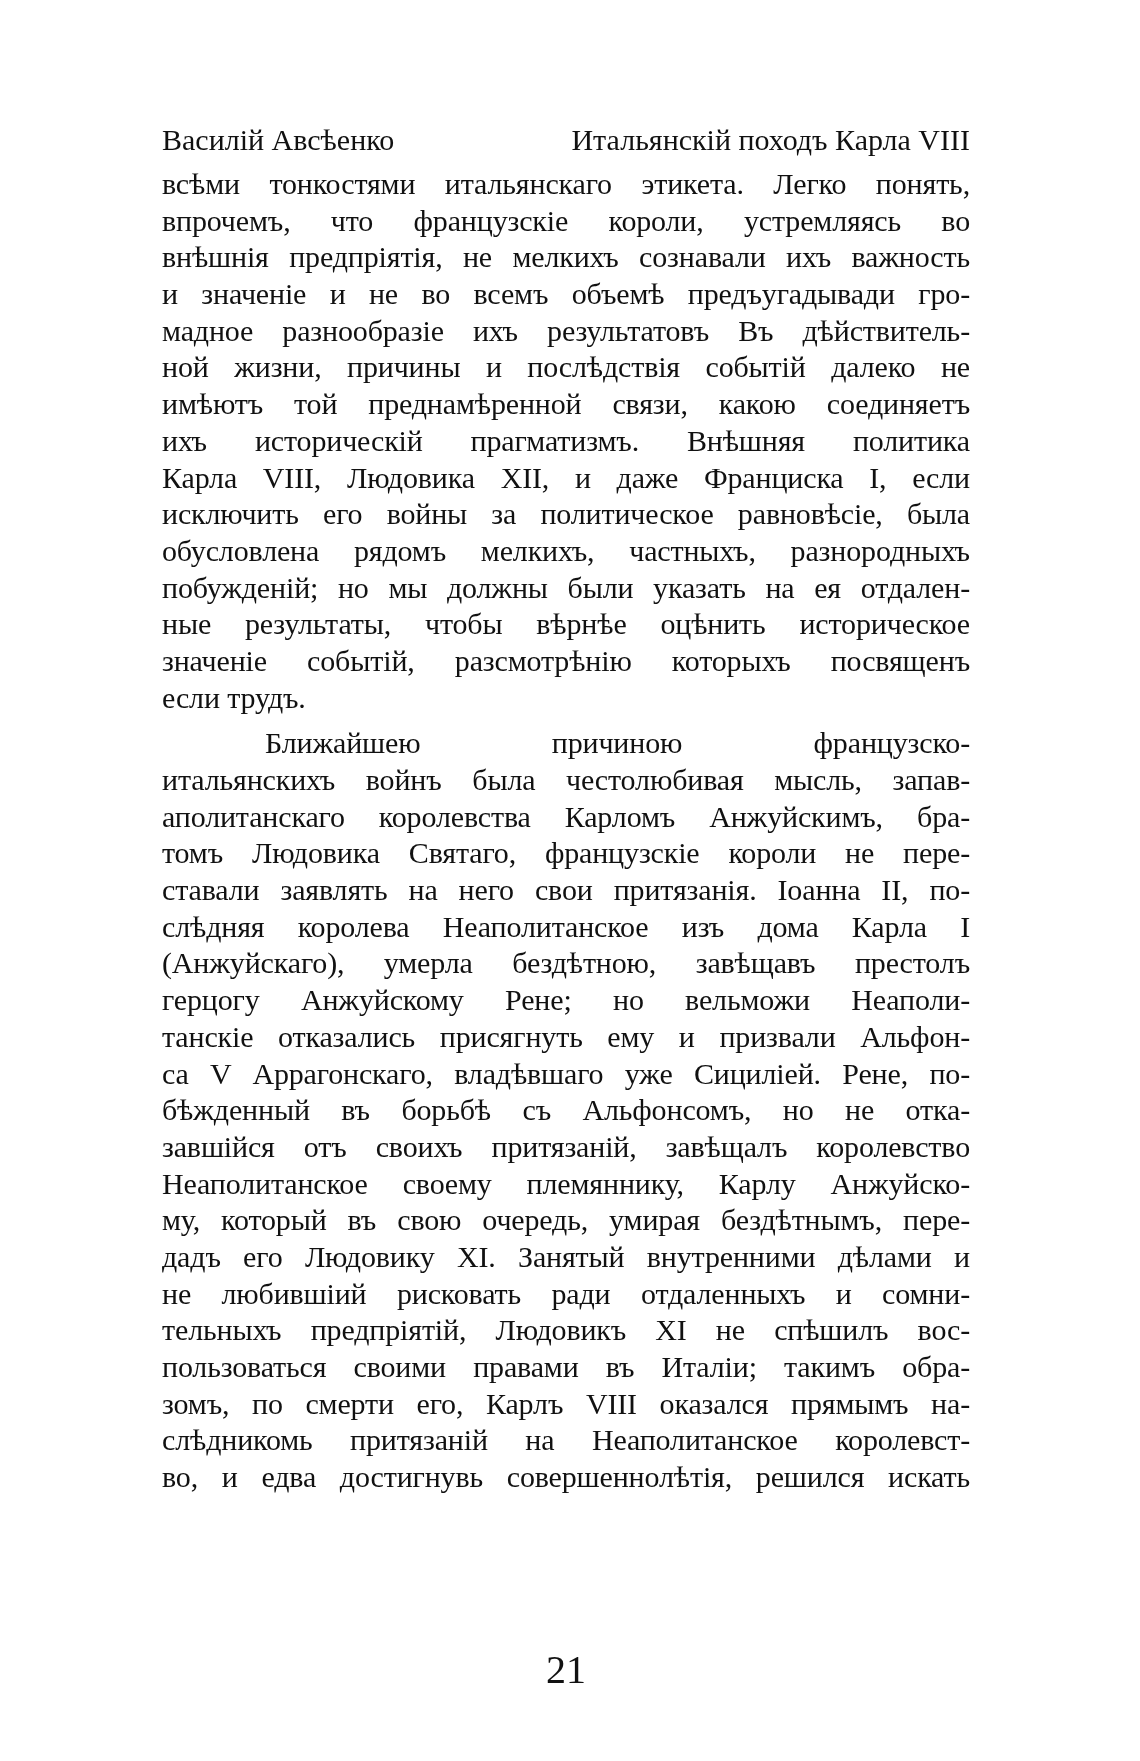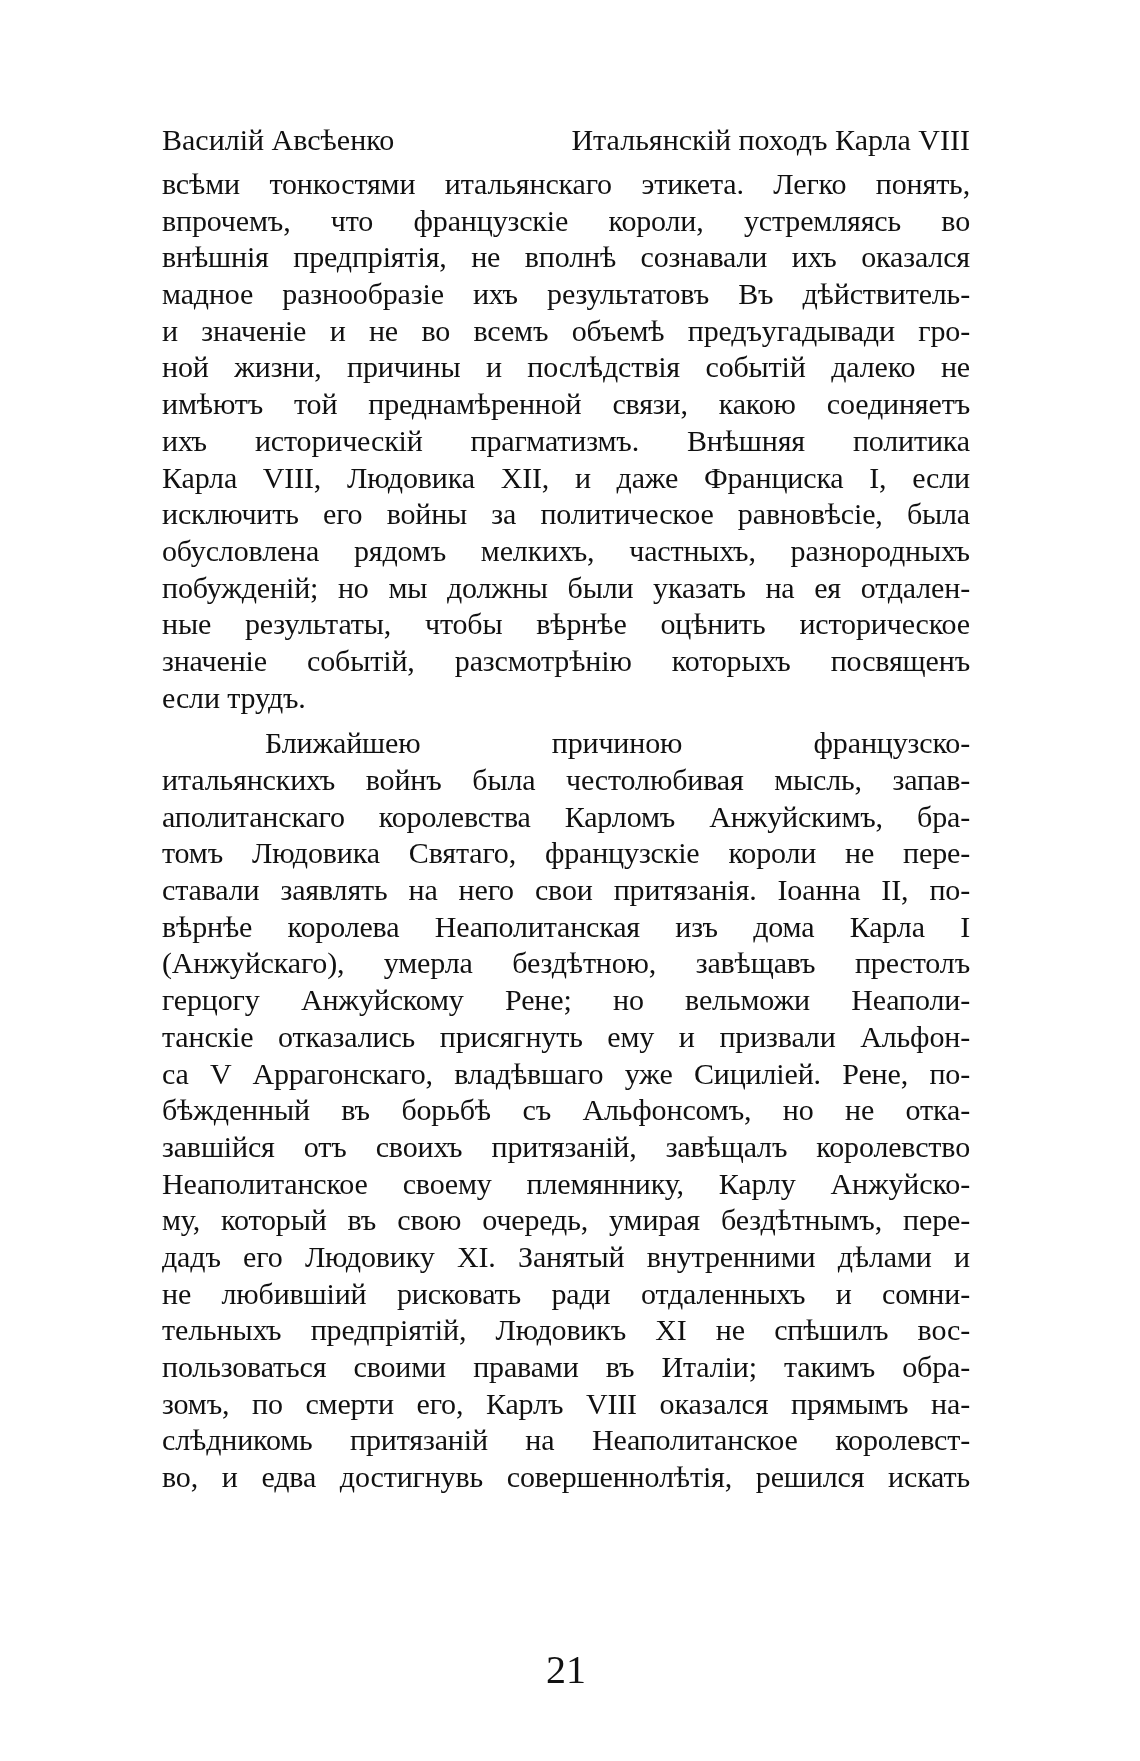--- a/index.html
+++ b/index.html
@@ -76,42 +76,42 @@
 <div class="page">
   <div class="running-head">
     <span>Василій Авсѣенко</span>
     <span>Итальянскій походъ Карла VIII</span>
   </div>
 
   <div class="body-text" id="body-text">
       <div class="paragraph">
         <span class="line">всѣми тонкостями итальянскаго этикета. Легко понять,</span>
         <span class="line">впрочемъ, что французскіе короли, устремляясь во</span>
-        <span class="line">внѣшнія предпріятія, не вполнѣ сознавали ихъ оказался</span>
+        <span class="line">внѣшнія предпріятія, не мелкихъ сознавали ихъ важность</span>
+        <span class="line">и значеніе и не во всемъ объемѣ предъугадывади гро-</span>
         <span class="line">мадное разнообразіе ихъ результатовъ Въ дѣйствитель-</span>
-        <span class="line">и значеніе и не во всемъ объемѣ предъугадывади гро-</span>
         <span class="line">ной жизни, причины и послѣдствія событій далеко не</span>
         <span class="line">имѣютъ той преднамѣренной связи, какою соединяетъ</span>
         <span class="line">ихъ историческій прагматизмъ. Внѣшняя политика</span>
         <span class="line">Карла VIII, Людовика XII, и даже Франциска I, если</span>
         <span class="line">исключить его войны за политическое равновѣсіе, была</span>
         <span class="line">обусловлена рядомъ мелкихъ, частныхъ, разнородныхъ</span>
         <span class="line">побужденій; но мы должны были указать на ея отдален-</span>
         <span class="line">ные результаты, чтобы вѣрнѣе оцѣнить историческое</span>
         <span class="line">значеніе событій, разсмотрѣнію которыхъ посвященъ</span>
         <span class="line last">если трудъ.</span>
       </div>
       <div class="para-gap"></div>
       <div class="paragraph">
         <span class="line indent">Ближайшею причиною французско-</span>
         <span class="line">итальянскихъ войнъ была честолюбивая мысль, запав-</span>
         <span class="line">аполитанскаго королевства Карломъ Анжуйскимъ, бра-</span>
         <span class="line">томъ Людовика Святаго, французскіе короли не пере-</span>
         <span class="line">ставали заявлять на него свои притязанія. Іоанна II, по-</span>
-        <span class="line">вѣрнѣе королева Неаполитанская изъ дома Карла I</span>
+        <span class="line">слѣдняя королева Неаполитанское изъ дома Карла I</span>
         <span class="line">(Анжуйскаго), умерла бездѣтною, завѣщавъ престолъ</span>
         <span class="line">герцогу Анжуйскому Рене; но вельможи Неаполи-</span>
         <span class="line">танскіе отказались присягнуть ему и призвали Альфон-</span>
         <span class="line">са V Аррагонскаго, владѣвшаго уже Сициліей. Рене, по-</span>
         <span class="line">бѣжденный въ борьбѣ съ Альфонсомъ, но не отка-</span>
         <span class="line">завшійся отъ своихъ притязаній, завѣщалъ королевство</span>
         <span class="line">Неаполитанское своему племяннику, Карлу Анжуйско-</span>
         <span class="line">му, который въ свою очередь, умирая бездѣтнымъ, пере-</span>
         <span class="line">дадъ его Людовику XI. Занятый внутренними дѣлами и</span>
         <span class="line">не любившіий рисковать ради отдаленныхъ и сомни-</span>

